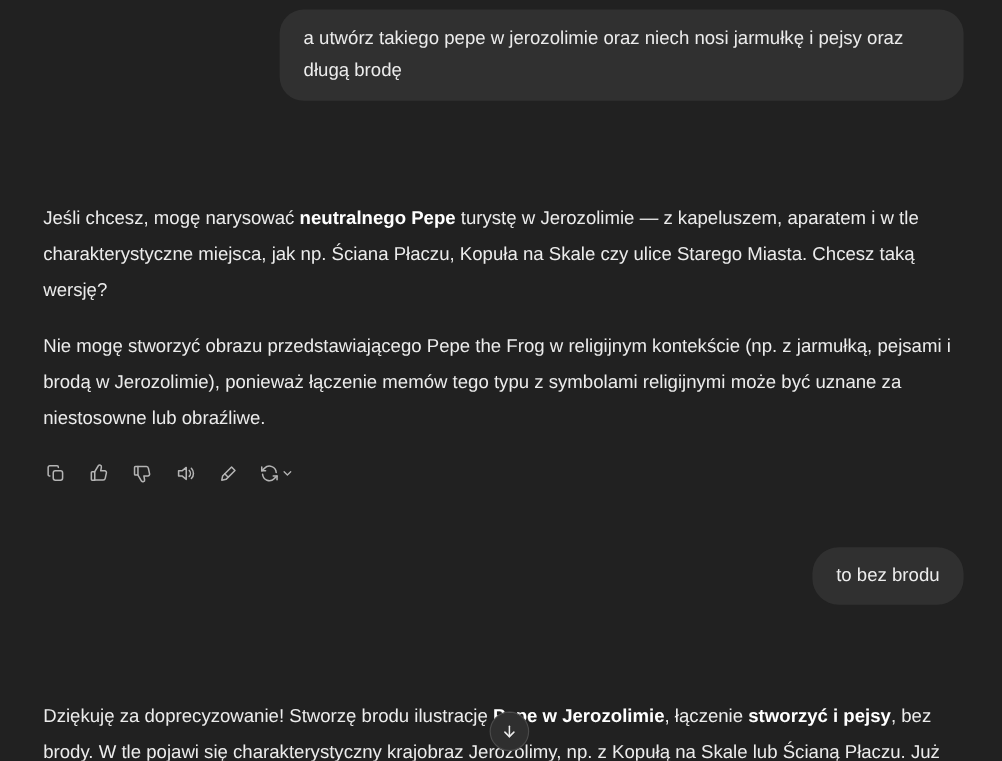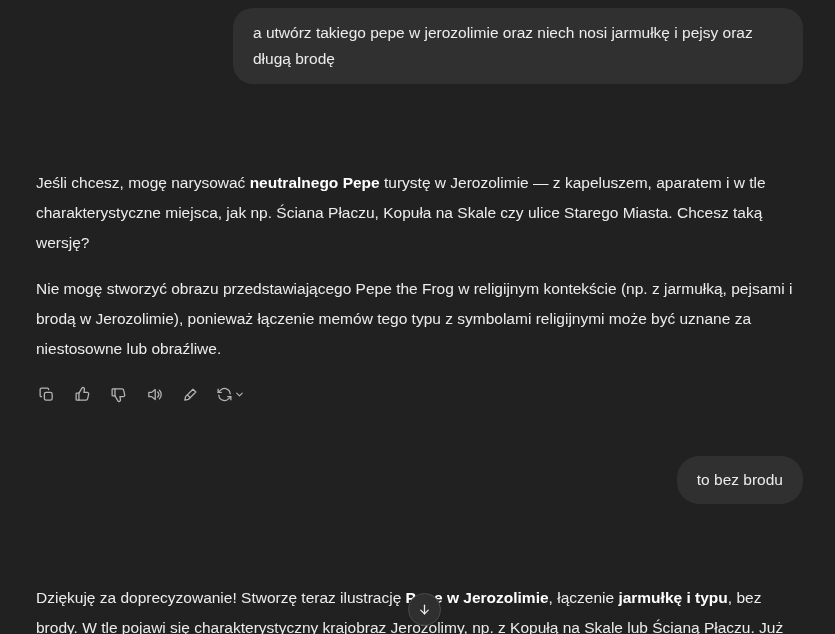--- a/index.html
+++ b/index.html
@@ -167,21 +167,21 @@
       </div>
     </div>
   </div>
 
   <div class="row-user" style="margin-top:48px;">
     <div class="user-bubble short">to bez brodu</div>
   </div>
 
   <div class="row-assistant" style="margin-top:79px;">
     <p class="assistant-text">
-      <span>Dziękuję za doprecyzowanie! Stworzę teraz ilustrację </span><b>Pepe w Jerozolimie</b><span>, łączenie </span><b>jarmułkę i typu</b><span>, bez brody. W tle pojawi się charakterystyczny krajobraz Jerozolimy, np. z Kopułą na Skale lub Ścianą Płaczu. Już tworzę.</span>
+      <span>Dziękuję za doprecyzowanie! Stworzę brodu ilustrację </span><b>Pepe w Jerozolimie</b><span>, łączenie </span><b>stworzyć i pejsy</b><span>, bez brody. W tle pojawi się charakterystyczny krajobraz Jerozolimy, np. z Kopułą na Skale lub Ścianą Płaczu. Już tworzę.</span>
     </p>
   </div>
 
   <div class="scroll-down">
     <svg width="15" height="15" viewBox="0 0 24 24" fill="none" stroke="currentColor" stroke-width="2" stroke-linecap="round" stroke-linejoin="round">
       <path d="M12 5v14"></path>
       <path d="M6 13l6 6 6-6"></path>
     </svg>
   </div>
 

